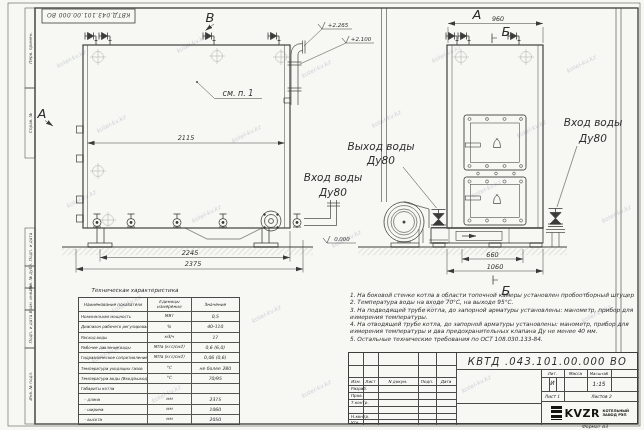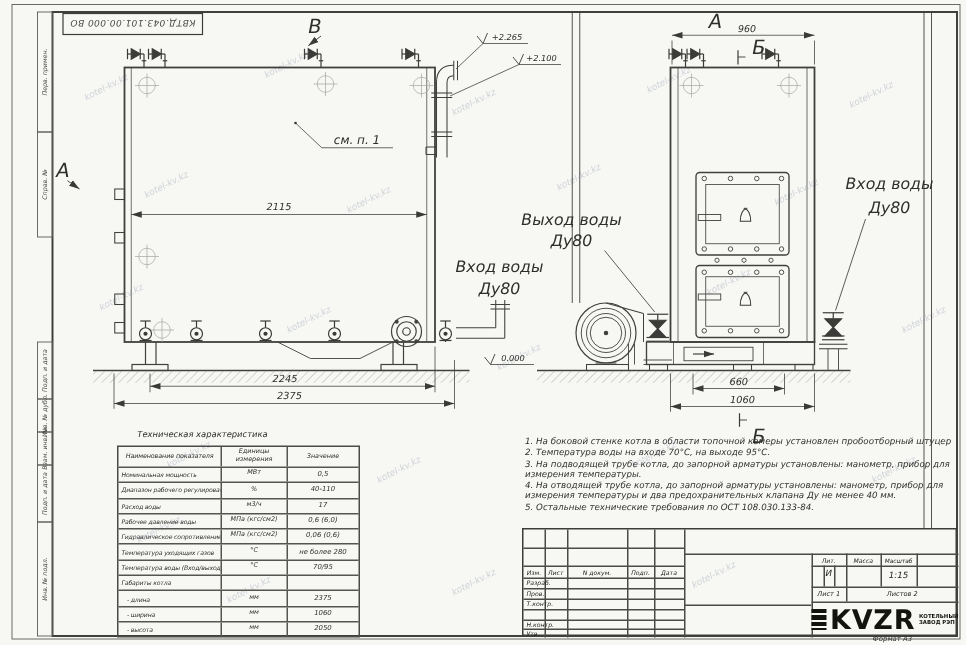--- a/index.html
+++ b/index.html
@@ -38,21 +38,21 @@
   .ctr{text-align:center;}
   .docnum{position:absolute;left:107px;top:0;width:183px;height:16px;display:flex;
           align-items:center;justify-content:center;font-size:10px;letter-spacing:1.2px;}
   .prodtitle{position:absolute;left:107px;top:16px;width:85px;height:34px;display:flex;
              flex-direction:column;align-items:center;justify-content:center;
              font-size:6.4px;line-height:8.5px;text-align:center;}
   .logo-row{position:absolute;left:192px;top:48px;width:98px;height:24px;display:flex;
             align-items:center;justify-content:center;gap:2.5px;font-style:normal;}
   .logo-mark{width:11px;height:14px;background:
      repeating-linear-gradient(180deg,#14140f 0 3px,#f7f7f4 3px 4.3px);}
-  .logo-kvzr{font-size:18px;font-weight:bold;letter-spacing:.5px;color:#14140f;}
+  .logo-kvzr{font-size:11px;font-weight:bold;letter-spacing:.5px;color:#14140f;}
   .logo-sub{display:flex;flex-direction:column;font-size:3.6px;font-weight:bold;
             line-height:4.4px;color:#14140f;}
   .fmt{position:absolute;left:560px;top:424px;width:70px;text-align:center;
        font-size:4.6px;font-style:italic;}
 </style>
 </head>
 <body>
 
 <div class="page">
 
@@ -472,20 +472,21 @@
     <div class="hl" style="left:0;top:46px;width:107px"></div>
     <div class="hl" style="left:0;top:53px;width:107px"></div>
     <div class="hl" style="left:0;top:60px;width:107px"></div>
     <div class="hl" style="left:0;top:66px;width:107px"></div>
     <div class="hl" style="left:107px;top:16px;width:183px"></div>
     <div class="hl" style="left:192px;top:24px;width:98px"></div>
     <div class="hl" style="left:192px;top:38px;width:98px"></div>
     <div class="hl" style="left:192px;top:48px;width:98px"></div>
     <div class="hl" style="left:107px;top:50px;width:85px"></div>
 
+    <div class="docnum">КВТД .043.101.00.000  ВО</div>
 
     <div class="tbt ctr" style="left:0;top:25.5px;width:14px">Изм.</div>
     <div class="tbt ctr" style="left:14px;top:25.5px;width:15px">Лист</div>
     <div class="tbt ctr" style="left:29px;top:25.5px;width:40px">N докум.</div>
     <div class="tbt ctr" style="left:69px;top:25.5px;width:18px">Подп.</div>
     <div class="tbt ctr" style="left:87px;top:25.5px;width:20px">Дата</div>
 
     <div class="tbt" style="left:2px;top:33px">Разраб.</div>
     <div class="tbt" style="left:2px;top:40px">Пров.</div>
     <div class="tbt" style="left:2px;top:47px">Т.контр.</div>

